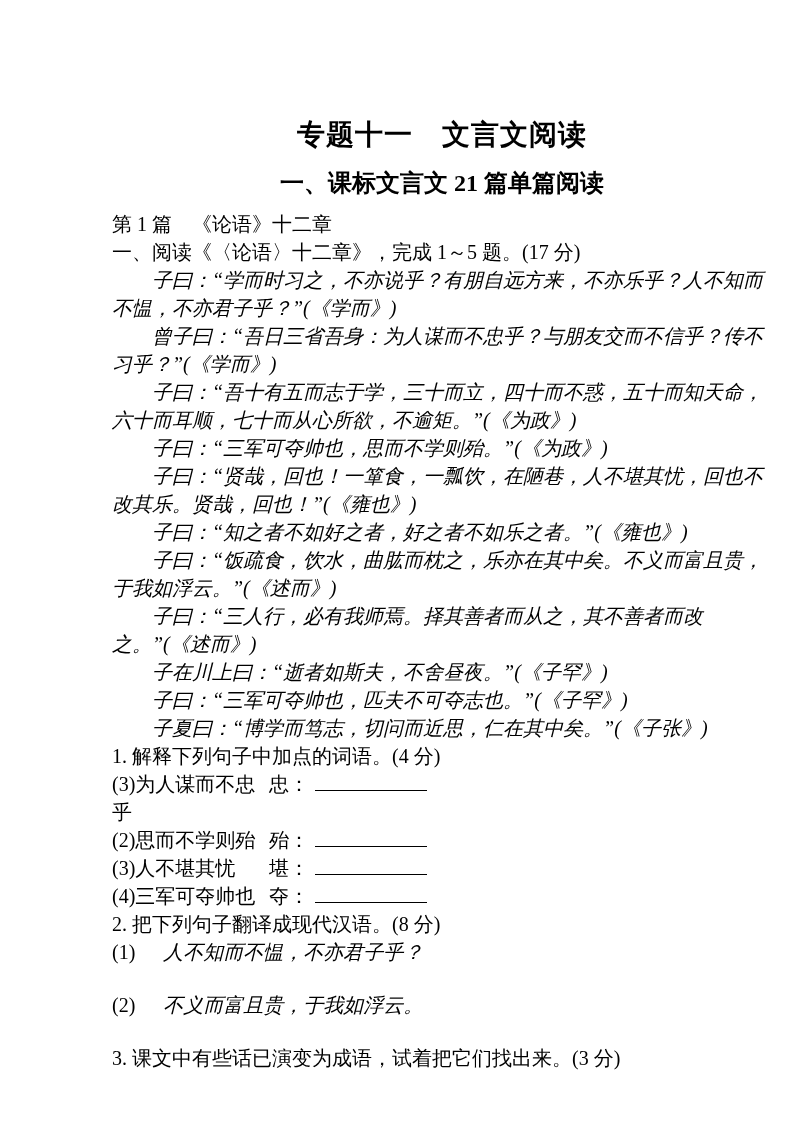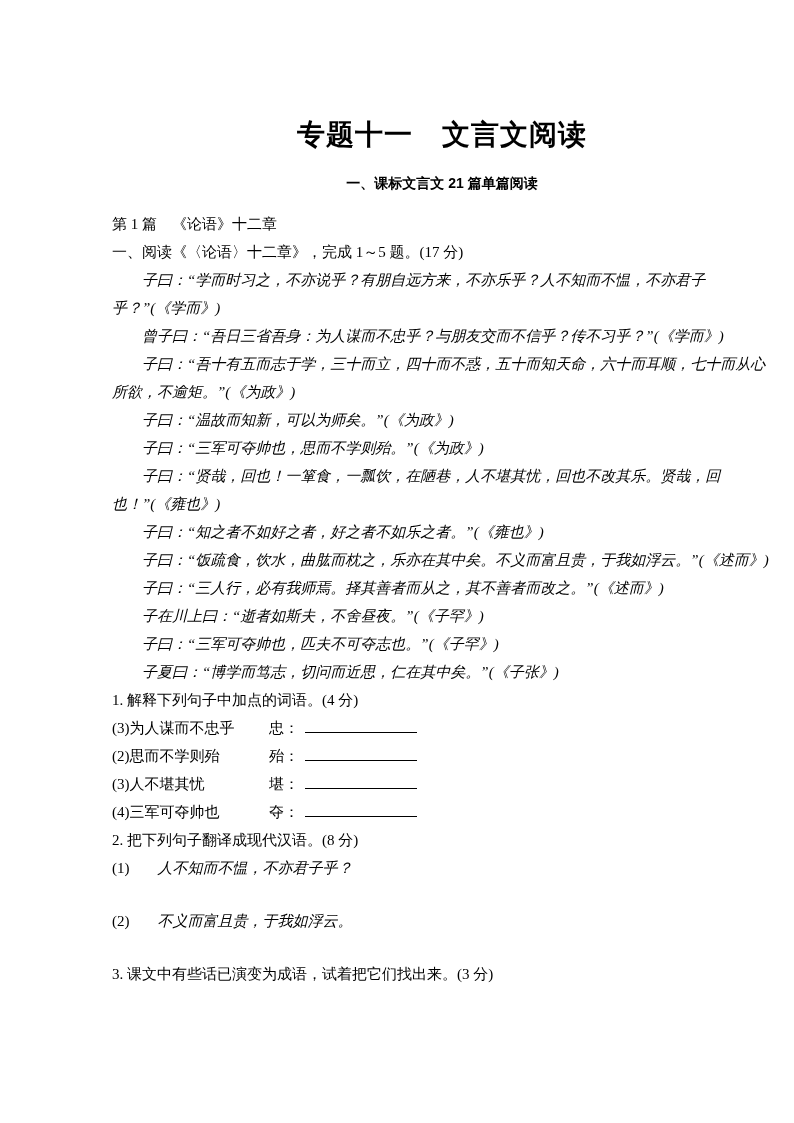--- a/index.html
+++ b/index.html
@@ -24,28 +24,28 @@
   .doc-title {
     text-align: center;
     font-family: "Liberation Sans", sans-serif;
     font-weight: 700;
     font-size: 28px;
     line-height: 38px;
     letter-spacing: 1px;
   }
   .doc-subtitle {
     text-align: center;
-    font-family: Liberation Sans, sans-serif;
+    font-family: Liberation Serif, serif;
     font-weight: 700;
-    font-size: 14px;
+    font-size: 24px;
     line-height: 26px;
     margin-top: 16px;
   }
   .body-text {
-    font-size: 15px;
+    font-size: 20px;
     line-height: 28px;
   }
   .section-heading {
     margin-top: 14px;
   }
   .passage {
     text-indent: 2em;
     font-style: italic;
   }
   .q-stem { }
@@ -87,21 +87,20 @@
 
     <div class="body-text">
 
       <div class="section-heading">第 1 篇　《论语》十二章</div>
       <div class="intro">一、阅读《〈论语〉十二章》，完成 1～5 题。(17 分)</div>
 
       <div>
         <div class="passage">子曰：“学而时习之，不亦说乎？有朋自远方来，不亦乐乎？人不知而不愠，不亦君子乎？”(《学而》)</div>
         <div class="passage">曾子曰：“吾日三省吾身：为人谋而不忠乎？与朋友交而不信乎？传不习乎？”(《学而》)</div>
         <div class="passage">子曰：“吾十有五而志于学，三十而立，四十而不惑，五十而知天命，六十而耳顺，七十而从心所欲，不逾矩。”(《为政》)</div>
-        <div class="passage">子曰：“温故而知新，可以为师矣。”(《为政》)</div>
         <div class="passage">子曰：“三军可夺帅也，思而不学则殆。”(《为政》)</div>
         <div class="passage">子曰：“贤哉，回也！一箪食，一瓢饮，在陋巷，人不堪其忧，回也不改其乐。贤哉，回也！”(《雍也》)</div>
         <div class="passage">子曰：“知之者不如好之者，好之者不如乐之者。”(《雍也》)</div>
         <div class="passage">子曰：“饭疏食，饮水，曲肱而枕之，乐亦在其中矣。不义而富且贵，于我如浮云。”(《述而》)</div>
         <div class="passage">子曰：“三人行，必有我师焉。择其善者而从之，其不善者而改之。”(《述而》)</div>
         <div class="passage">子在川上曰：“逝者如斯夫，不舍昼夜。”(《子罕》)</div>
         <div class="passage">子曰：“三军可夺帅也，匹夫不可夺志也。”(《子罕》)</div>
         <div class="passage">子夏曰：“博学而笃志，切问而近思，仁在其中矣。”(《子张》)</div>
       </div>
 

